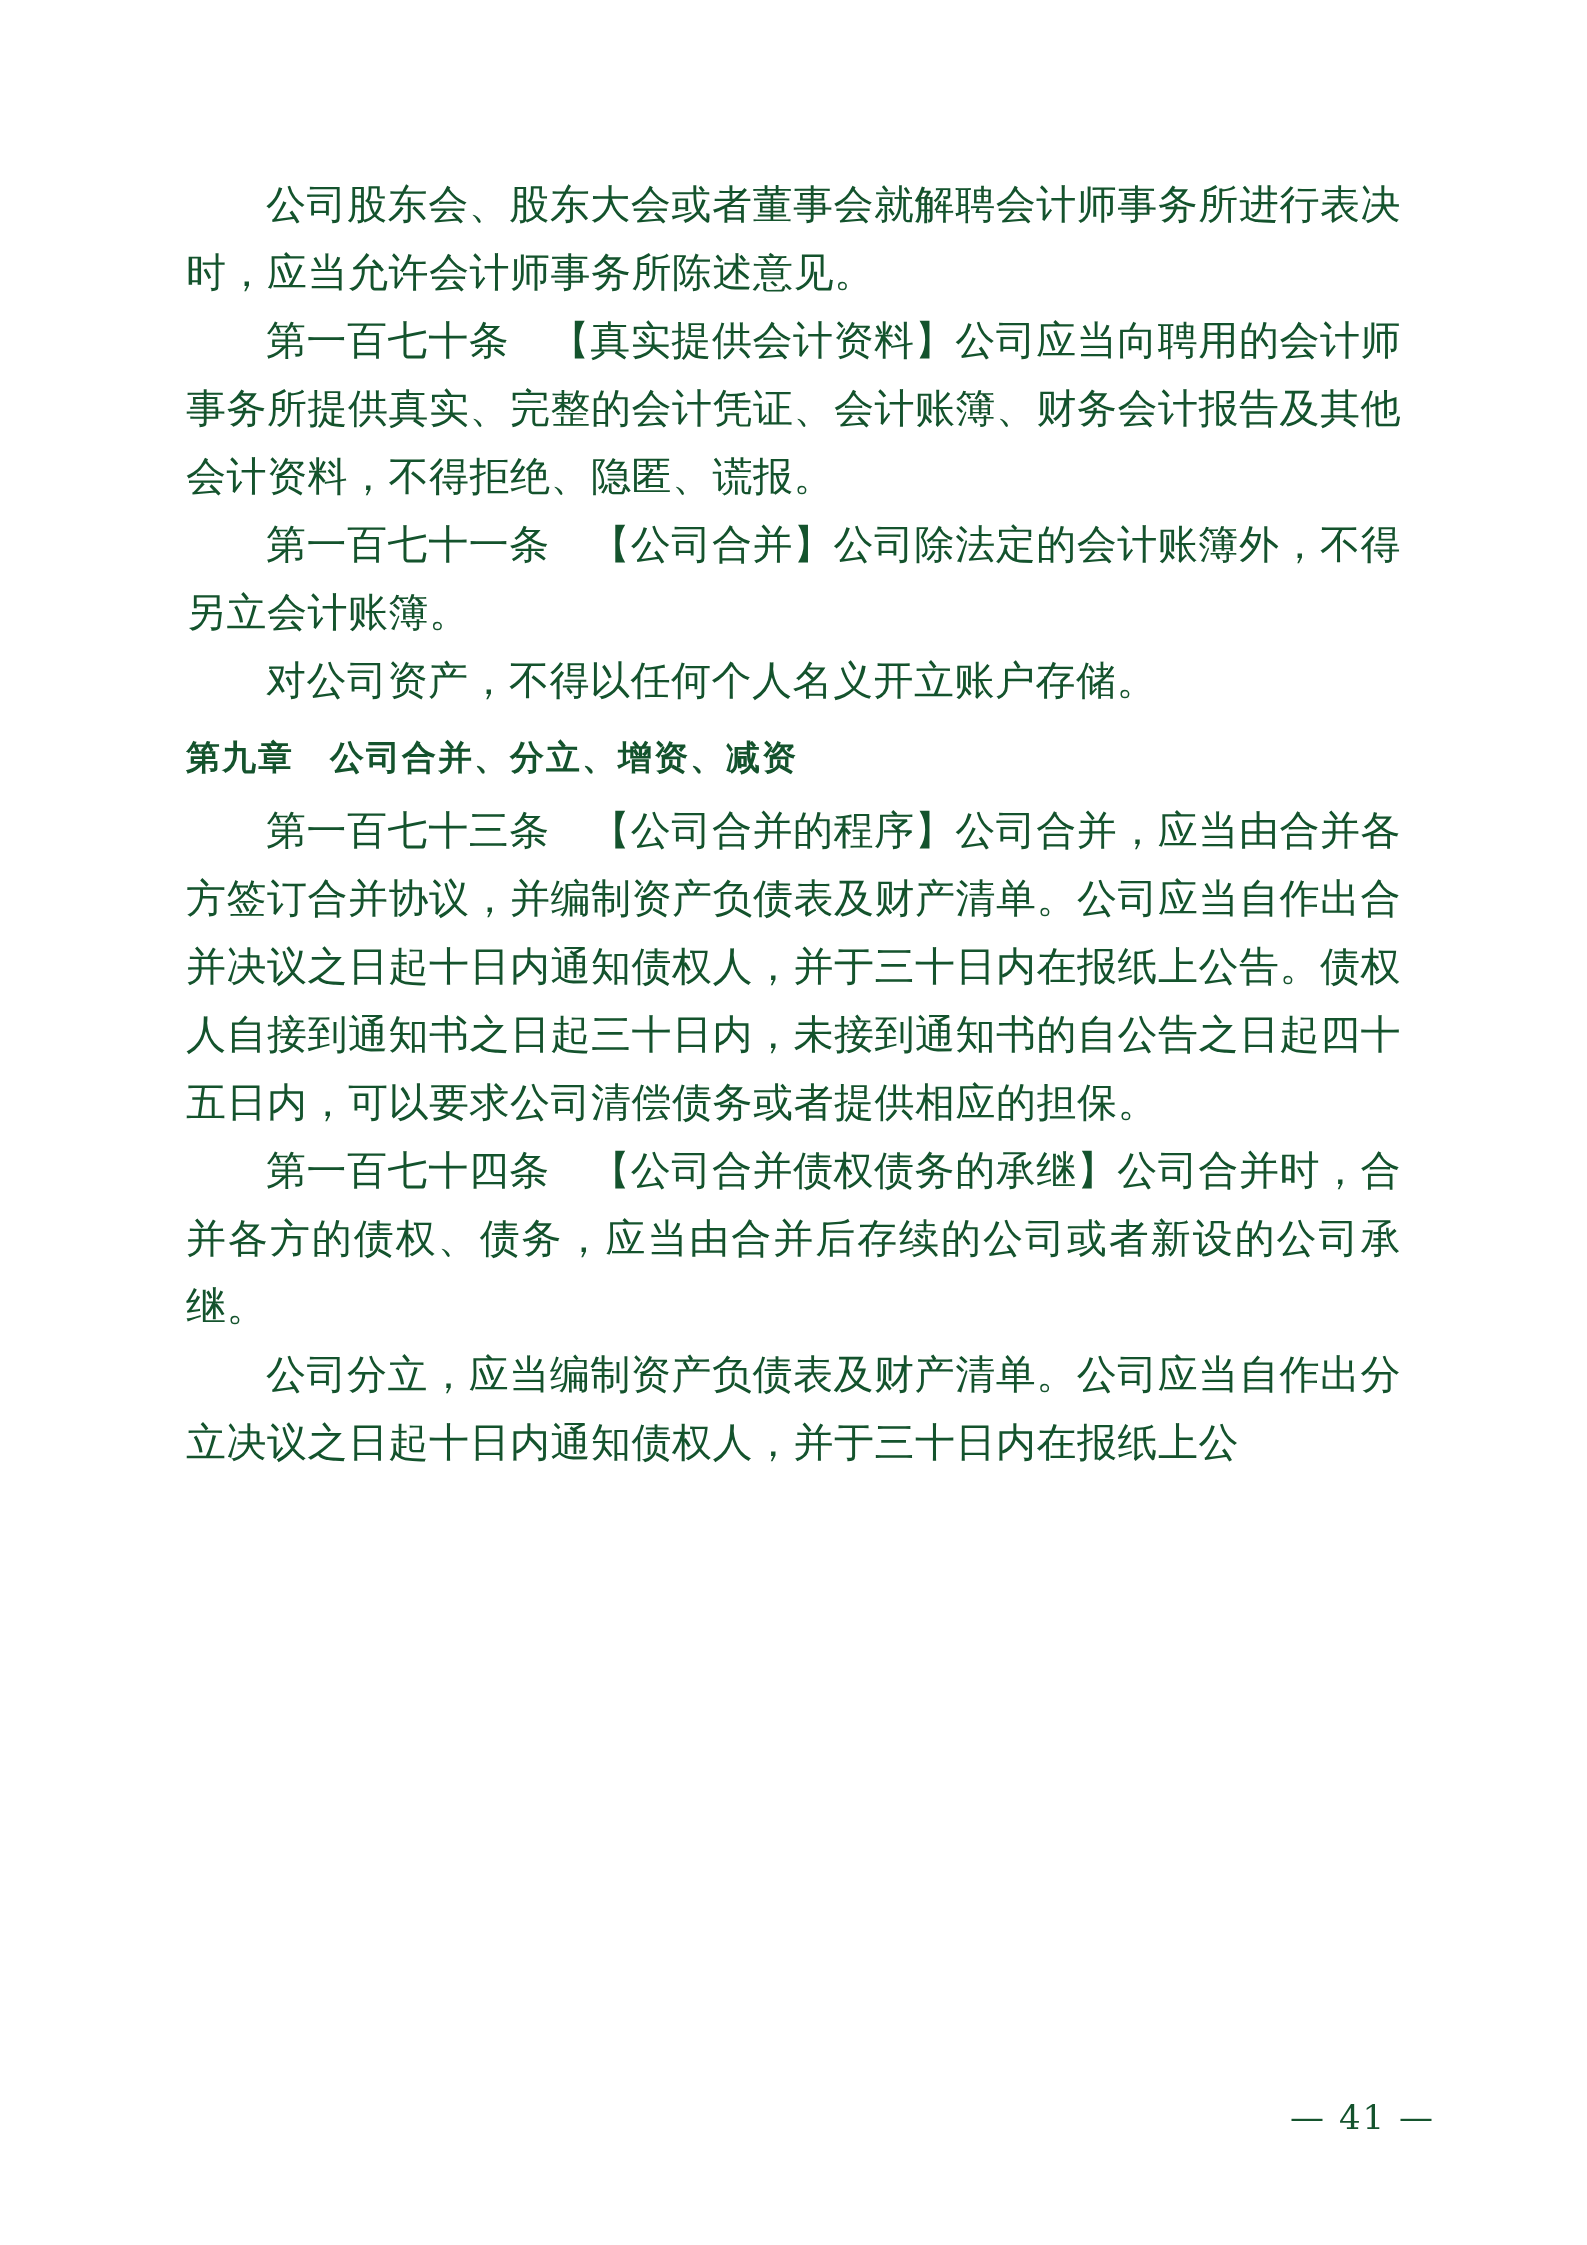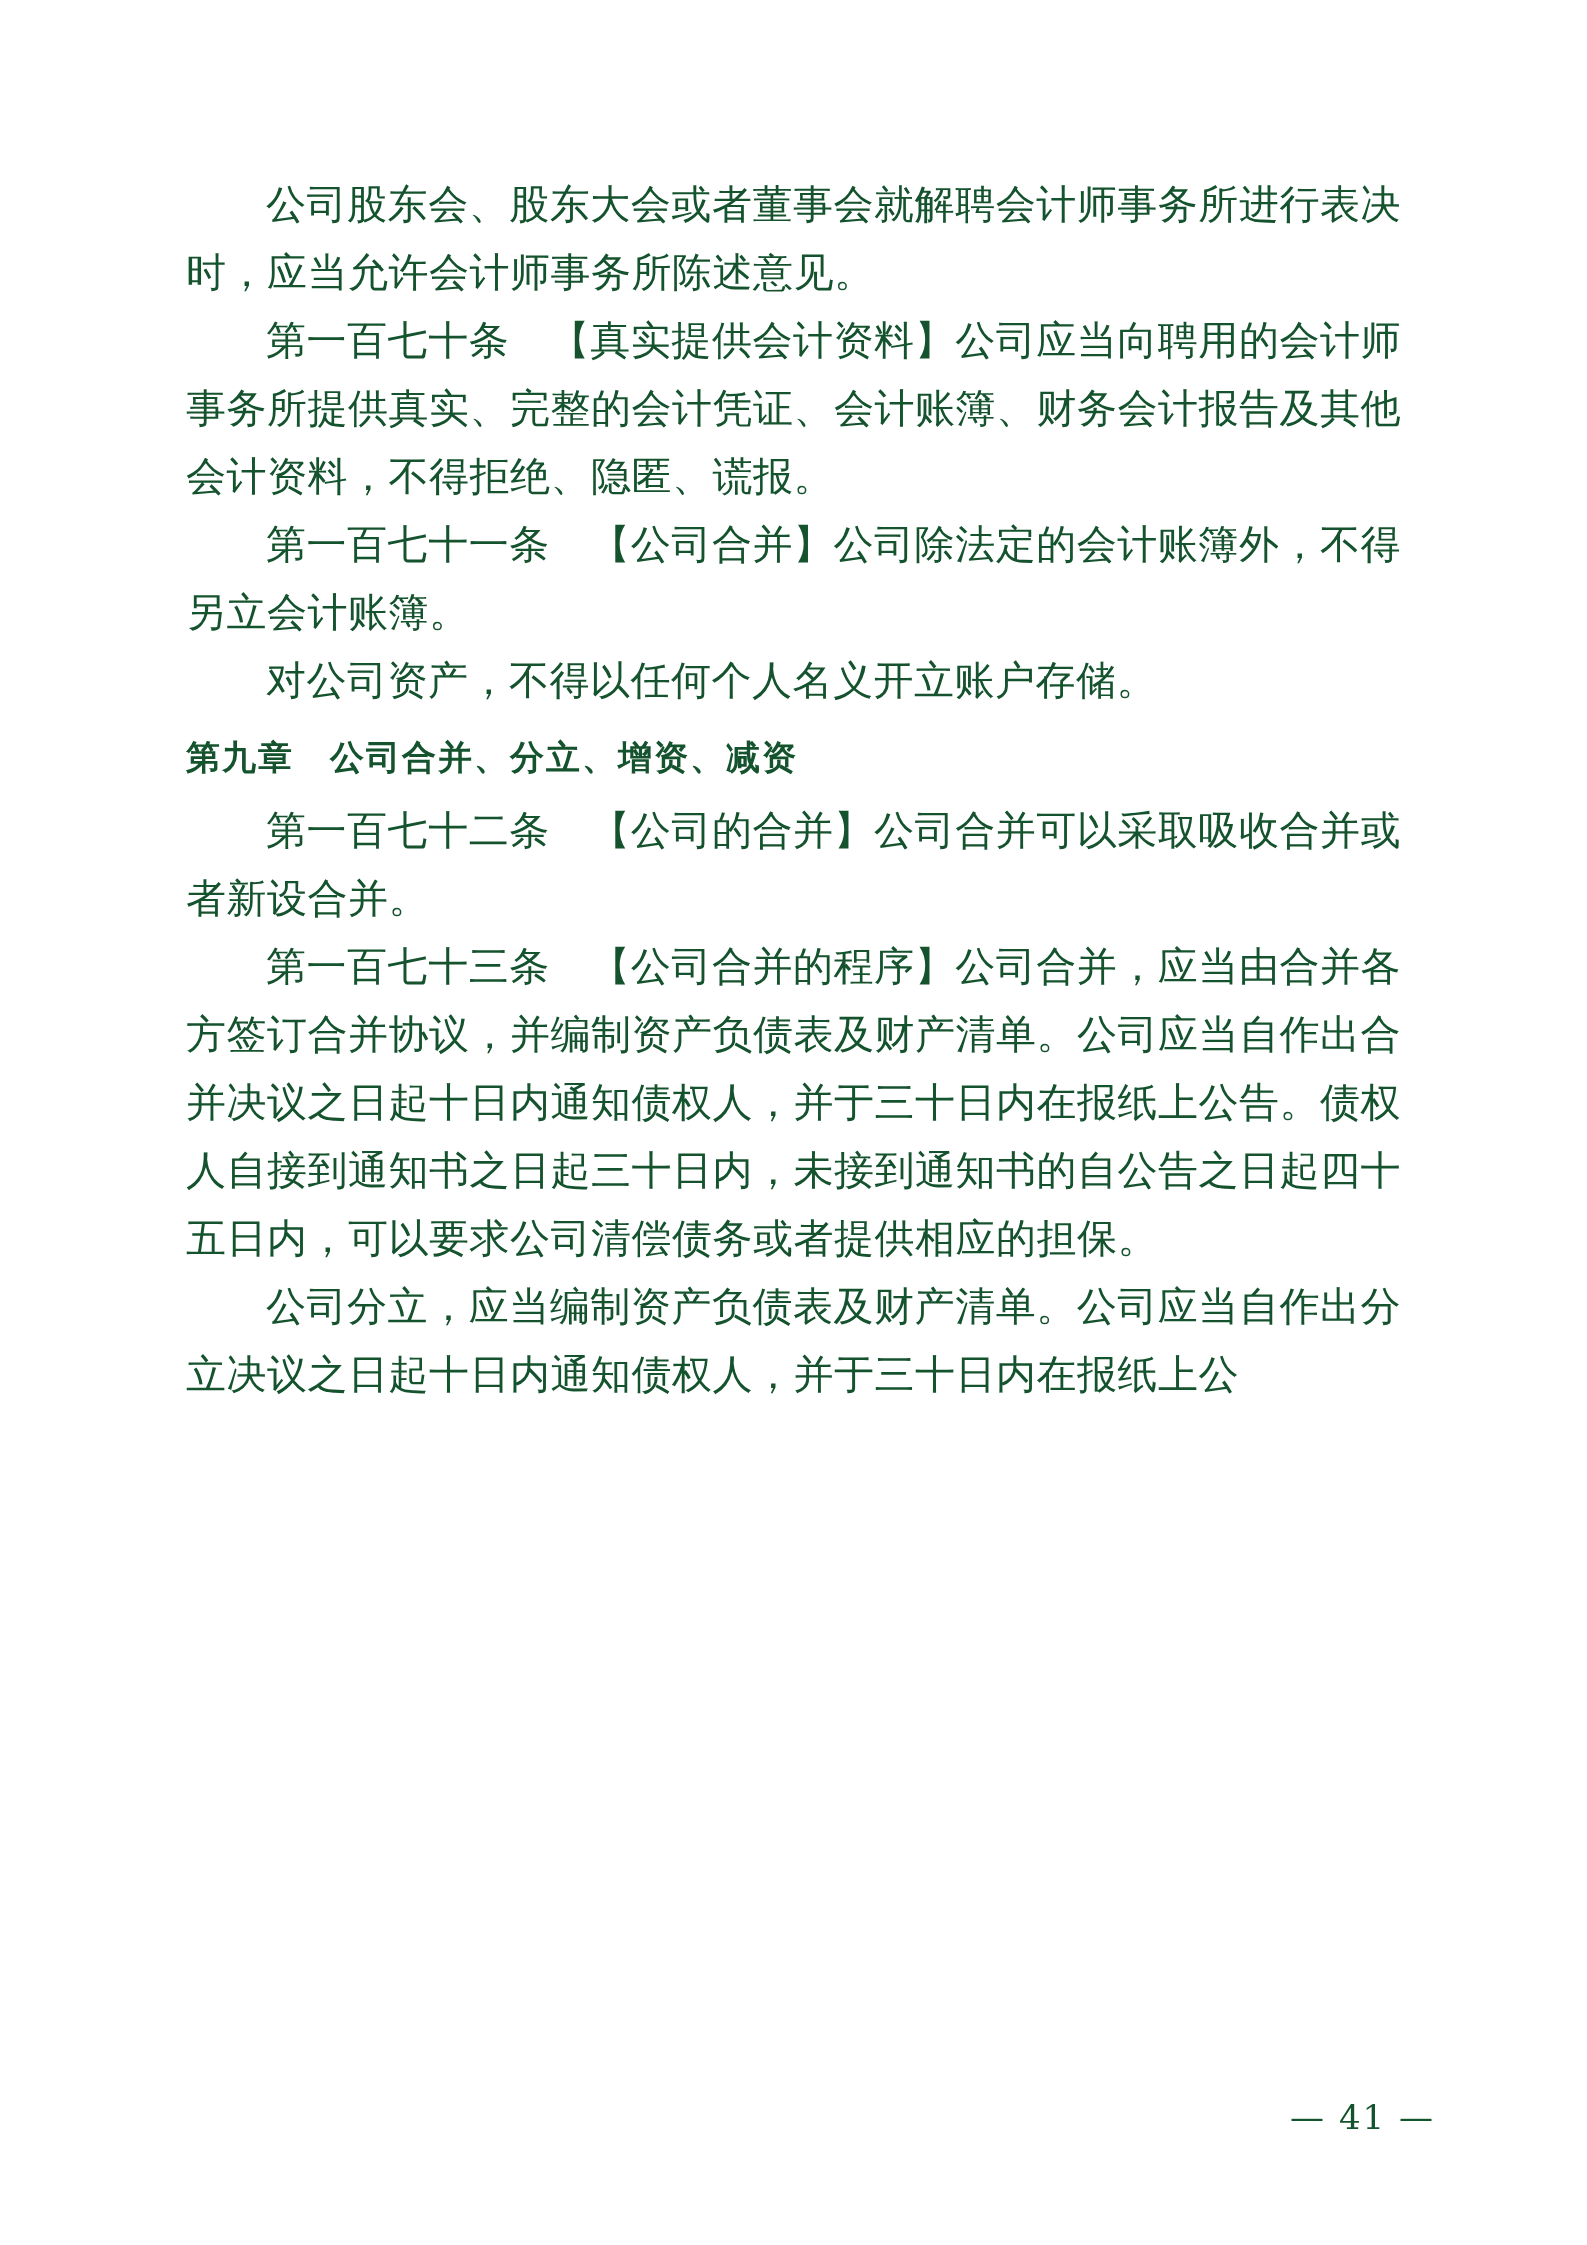--- a/index.html
+++ b/index.html
@@ -59,25 +59,25 @@
     <p class="para">公司股东会、股东大会或者董事会就解聘会计师事务所进行表决时，应当允许会计师事务所陈述意见。</p>
 
     <p class="para">第一百七十条　【真实提供会计资料】公司应当向聘用的会计师事务所提供真实、完整的会计凭证、会计账簿、财务会计报告及其他会计资料，不得拒绝、隐匿、谎报。</p>
 
     <p class="para">第一百七十一条　【公司合并】公司除法定的会计账簿外，不得另立会计账簿。</p>
 
     <p class="para">对公司资产，不得以任何个人名义开立账户存储。</p>
 
     <h2 class="chapter-heading">第九章　公司合并、分立、增资、减资</h2>
 
-    <p class="para">第一百七十二条　【公司的合并】公司合并可以采取吸收合并或者新设合并。</p>
 
 
     <p class="para">第一百七十三条　【公司合并的程序】公司合并，应当由合并各方签订合并协议，并编制资产负债表及财产清单。公司应当自作出合并决议之日起十日内通知债权人，并于三十日内在报纸上公告。债权人自接到通知书之日起三十日内，未接到通知书的自公告之日起四十五日内，可以要求公司清偿债务或者提供相应的担保。</p>
 
+    <p class="para">第一百七十四条　【公司合并债权债务的承继】公司合并时，合并各方的债权、债务，应当由合并后存续的公司或者新设的公司承继。</p>
 
 
     <p class="para">公司分立，应当编制资产负债表及财产清单。公司应当自作出分立决议之日起十日内通知债权人，并于三十日内在报纸上公</p>
 
   </div>
 
   <div class="page-number">— 41 —</div>
 </div>
 
 </body></html>

